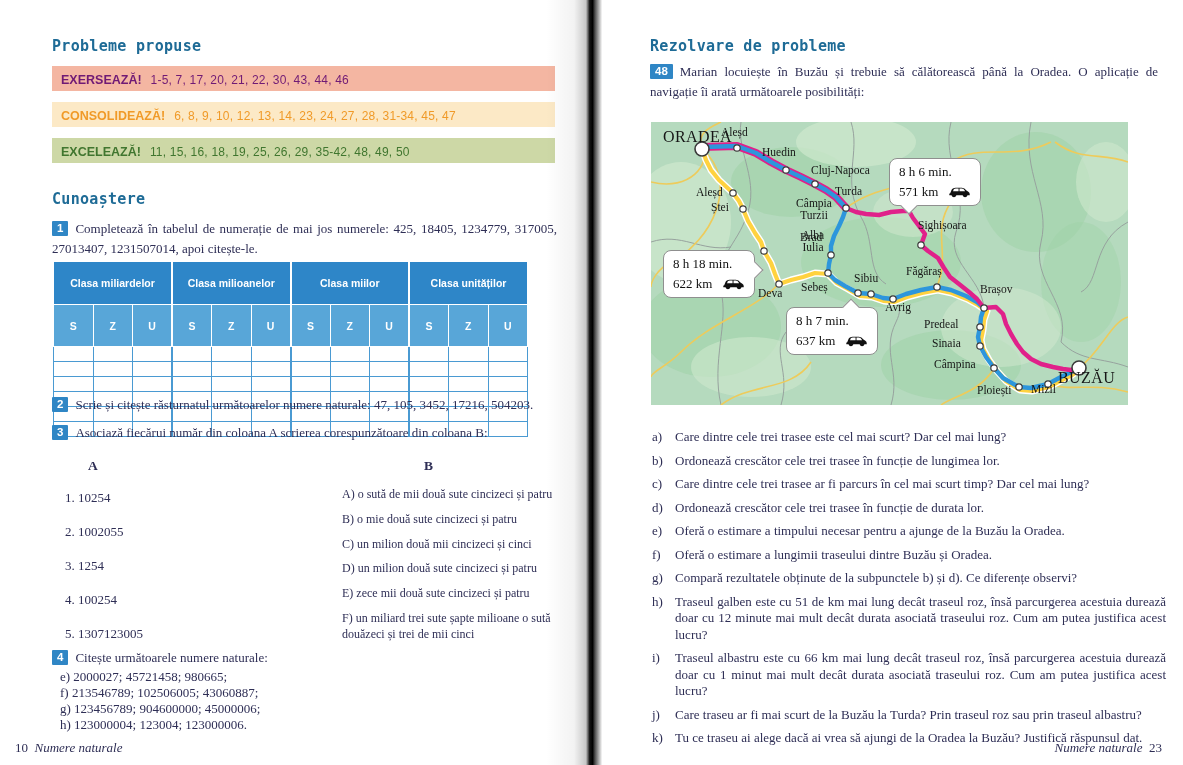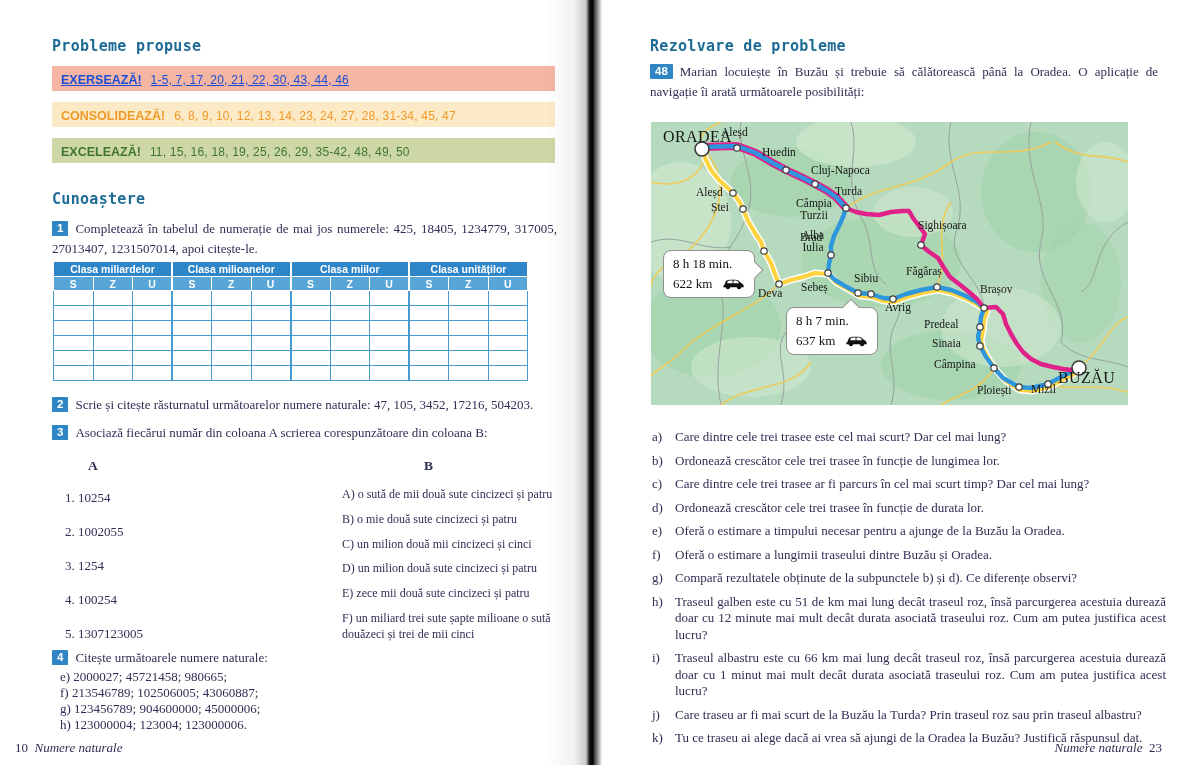--- a/index.html
+++ b/index.html
@@ -6,32 +6,32 @@
   #stage{position:relative;width:1183px;height:765px;background:#ffffff;overflow:hidden;
          font-family:"Liberation Serif",serif;color:#2e2e55;}
   
   .mono-head{position:absolute;font-family:"DejaVu Sans Mono",monospace;font-weight:bold;
              color:#1e6b96;font-size:15px;letter-spacing:.3px;}
   
   .band{position:absolute;left:52px;width:503px;height:25px;line-height:25px;padding-left:9px;
         box-sizing:border-box;font-family:"Liberation Sans",sans-serif;white-space:nowrap;}
   .band .lbl{font-weight:bold;font-size:12.5px;margin-right:9px;}
   .band .nums{font-size:12px;letter-spacing:.2px;}
-  .band-e{background:#f4b6a2;color:#1d4ed8;text-decoration:underline;}
+  .band-e{background:#f4b6a2;color:#701a75;}
   .band-c{background:#fce9c6;color:#f09a28;}
   .band-x{background:#cdd8a6;color:#40762f;}
   
   .badge{display:inline-block;background:#2f86c5;color:#fff;font-family:"Liberation Sans",sans-serif;
          font-weight:bold;font-size:11.5px;line-height:15px;padding:0 5px;margin-right:7px;
          vertical-align:1px;border-radius:1px;}
   .para{position:absolute;font-size:13px;line-height:1.5;text-align:justify;}
   
   .numtable{position:absolute;left:53px;top:261px;width:475px;border-collapse:collapse;
             table-layout:fixed;font-family:"Liberation Sans",sans-serif;}
-  .numtable th{border:1px solid #fff;color:#fff;font-weight:bold;padding:0;}
+  .numtable th{border:1px solid #fff;color:#fff;font-weight:bold;padding:14px;}
   .numtable tr.cls th{background:#2e86c8;font-size:10.5px;height:14px;}
   .numtable tr.sub th{background:#58a6d8;font-size:10.5px;height:13px;}
   .numtable td{border:1px solid #4a9ad2;height:14px;background:#fff;padding:0;}
   .numtable td.g,.numtable th.g{border-left:2px solid #fff;}
   .numtable td.g{border-left:2px solid #4a9ad2;}
   
   .colhead{position:absolute;font-weight:bold;font-size:13.5px;}
   .colA{position:absolute;left:65px;top:490px;font-size:13px;}
   .colA .item{margin-bottom:18px;}
   .colB{position:absolute;left:342px;top:487px;width:224px;font-size:12px;line-height:1.32;}
@@ -363,20 +363,33 @@
     <span class="city" style="left:234px;top:179px;">Avrig</span>
     <span class="city" style="left:255px;top:143px;">Făgăraș</span>
     <span class="city" style="left:329px;top:161px;">Brașov</span>
     <span class="city" style="left:273px;top:196px;">Predeal</span>
     <span class="city" style="left:281px;top:215px;">Sinaia</span>
     <span class="city" style="left:283px;top:236px;">Câmpina</span>
     <span class="city" style="left:326px;top:262px;">Ploiești</span>
     <span class="city" style="left:380px;top:261px;">Mizil</span>
     <span class="city big" style="left:407px;top:247px;">BUZĂU</span>
 
+    <div class="callout" style="left:238px;top:36px;">
+      <div>8 h 6 min.</div>
+      <div class="row2">
+        <span>571 km</span>
+        <svg class="car" viewBox="0 0 24 14">
+          <path d="M2,9 L3.2,5.8 Q4.2,3 8,3 L14.5,3 Q17.5,3 19.5,6 L21.5,7.2 Q23,8 23,9.8 L23,11 L1,11 L1,10 Q1,9.2 2,9 Z" fill="#111"></path>
+          <path d="M5,6.6 L6,4.4 Q6.6,3.9 8,3.9 L11,3.9 L11,6.6 Z M12,6.6 L12,3.9 L14.5,3.9 Q16.4,3.9 17.8,6.1 L18,6.6 Z" fill="#fff"></path>
+          <circle cx="6" cy="11" r="2.3" fill="#111"></circle>
+            <circle cx="18" cy="11" r="2.3" fill="#111"></circle>
+        </svg>
+      </div>
+      <span class="tail tail-down"></span>
+    </div>
 
     <div class="callout" style="left:12px;top:128px;">
       <div>8 h 18 min.</div>
       <div class="row2">
         <span>622 km</span>
         <svg class="car" viewBox="0 0 24 14">
           <path d="M2,9 L3.2,5.8 Q4.2,3 8,3 L14.5,3 Q17.5,3 19.5,6 L21.5,7.2 Q23,8 23,9.8 L23,11 L1,11 L1,10 Q1,9.2 2,9 Z" fill="#111"></path>
           <path d="M5,6.6 L6,4.4 Q6.6,3.9 8,3.9 L11,3.9 L11,6.6 Z M12,6.6 L12,3.9 L14.5,3.9 Q16.4,3.9 17.8,6.1 L18,6.6 Z" fill="#fff"></path>
           <circle cx="6" cy="11" r="2.3" fill="#111"></circle>
             <circle cx="18" cy="11" r="2.3" fill="#111"></circle>

